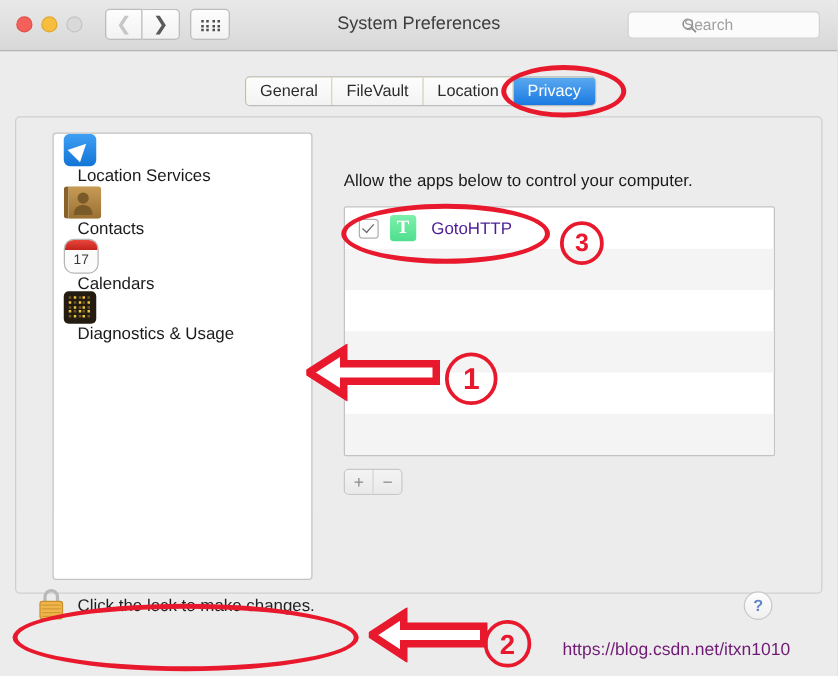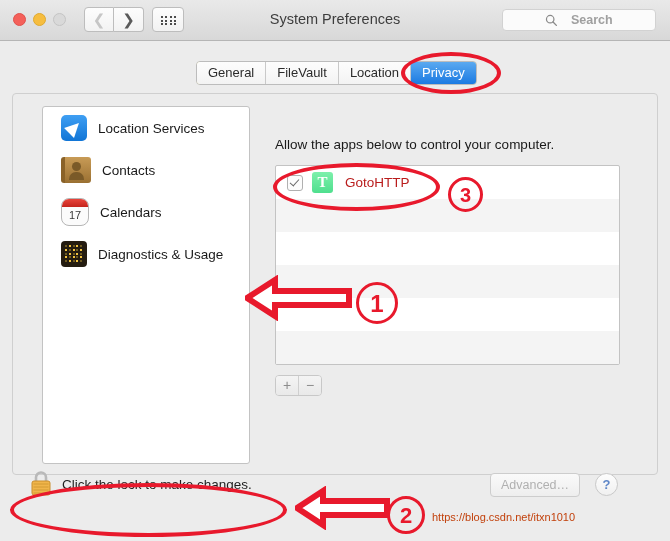--- a/index.html
+++ b/index.html
@@ -102,24 +102,23 @@
     border-radius: 4px;
     box-sizing: border-box;
   }
   #search-icon {
     position: absolute;
     left: 42px; top: 4px;
     width: 13px; height: 13px;
   }
   #search-placeholder {
     position: absolute;
-    left: 68px; top: 3px;
+    left: 44px; top: 3px;
     font-size: 12.5px;
     color: #a0a0a0;
-    font-weight: bold;
   }
 
   
   #tabbar {
     position: absolute;
     left: 0; top: 41px;
     width: 670px; height: 52px;
   }
   #tabs {
     position: absolute;
@@ -167,23 +166,24 @@
     background: #ffffff;
     border: 1px solid #c3c3c3;
     border-radius: 3px;
     box-sizing: border-box;
     overflow: hidden;
   }
   .side-item {
     position: relative;
     height: 42px;
     display: flex;
-    align-items: center;
-    padding-left: 18px;
-    box-sizing: border-box;
+    align-items: flex-start;
+    padding-left: 8px;
+    box-sizing: border-box;
+    flex-direction: column;
   }
   .side-item.selected { background: #c9c9c9; }
   .side-label {
     font-size: 13.5px;
     color: #1a1a1a;
     margin-left: 11px;
   }
   .side-icon {
     width: 26px; height: 26px;
     flex: 0 0 26px;
@@ -363,21 +363,21 @@
     text-align: center;
     line-height: 21px;
     font-family: "Liberation Serif", serif;
     font-weight: bold;
     font-size: 15px;
     color: #ffffff;
   }
   .app-name {
     margin-left: 12px;
     font-size: 13.5px;
-    color: #b91c1c;
+    color: #4c1d95;
   }
 
   #plusminus {
     position: absolute;
     left: 9px; top: 265px;
     display: flex;
     border: 1px solid #c8c8c8;
     border-radius: 4px;
     overflow: hidden;
     background: #efefef;
@@ -432,23 +432,23 @@
     border-radius: 50%;
     box-sizing: border-box;
     text-align: center;
     line-height: 21px;
     font-size: 13px;
     color: #5f87c8;
     font-weight: bold;
   }
   #watermark {
     position: absolute;
-    left: 432px; top: 511px;
-    font-size: 11px;
-    color: #c2410c;
+    left: 450px; top: 511px;
+    font-size: 14px;
+    color: #701a75;
     letter-spacing: 0px;
     white-space: nowrap;
   }
 
   
   .anno { position: absolute; pointer-events: none; }
   .anno-ellipse {
     border: 4px solid #e8192c;
     border-radius: 50%;
     box-sizing: border-box;
@@ -613,21 +613,20 @@
     <svg id="lock-icon" viewBox="0 0 22 26">
       <path d="M6 11 V7.5 A5 5 0 0 1 16 7.5 V11" fill="none" stroke="#b9b9b9" stroke-width="2.6"></path>
       <rect x="2" y="11" width="18" height="14" rx="2" fill="#f0b54a" stroke="#c98e2c" stroke-width="1"></rect>
       <line x1="3.5" y1="14" x2="18.5" y2="14" stroke="#d29a33" stroke-width="1"></line>
       <line x1="3.5" y1="17" x2="18.5" y2="17" stroke="#d29a33" stroke-width="1"></line>
       <line x1="3.5" y1="20" x2="18.5" y2="20" stroke="#d29a33" stroke-width="1"></line>
       <line x1="3.5" y1="23" x2="18.5" y2="23" stroke="#d29a33" stroke-width="1"></line>
     </svg>
     <div id="lock-text">Click the lock to make changes.</div>
 
-    <div id="advanced-btn">Advanced…</div>
     <div id="help-btn">?</div>
   </div>
 
   <div id="watermark">https://blog.csdn.net/itxn1010</div>
 
   <div class="anno anno-ellipse" id="anno-privacy"></div>
   <div class="anno anno-ellipse" id="anno-gotohttp"></div>
   <div class="anno anno-ellipse" id="anno-lock"></div>
 
   <div class="anno num-circle" id="num1">1</div>

